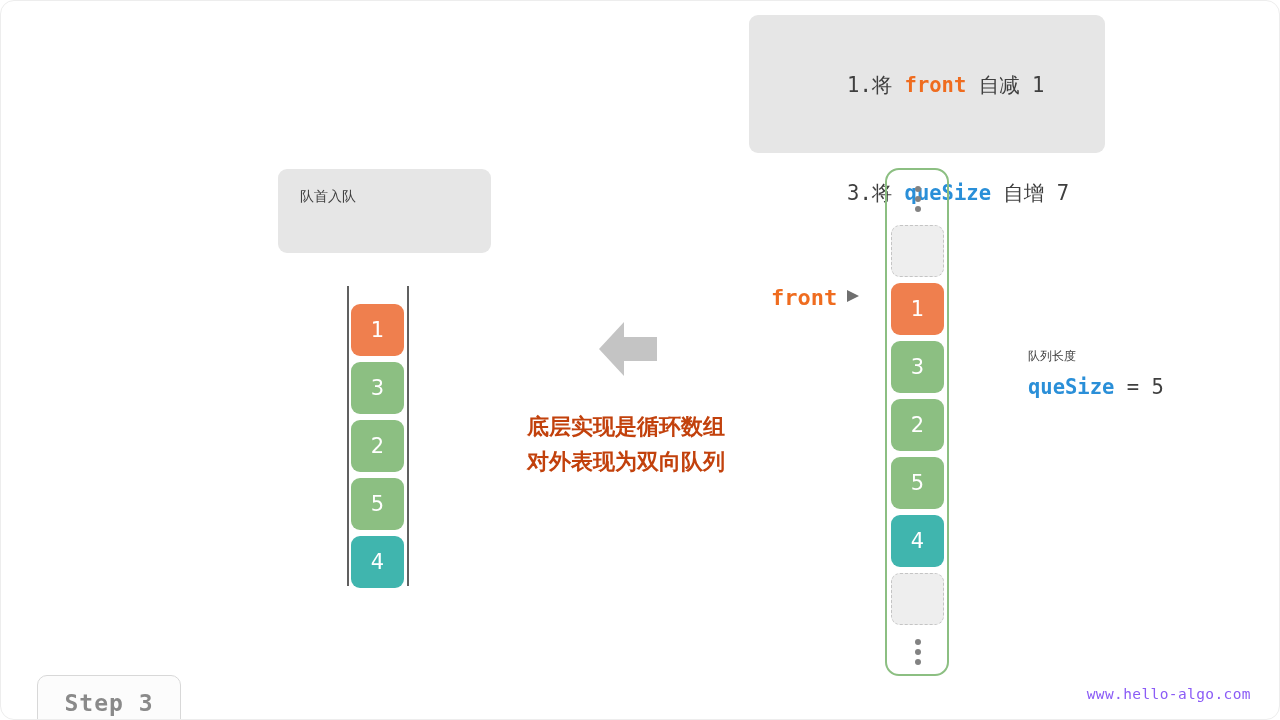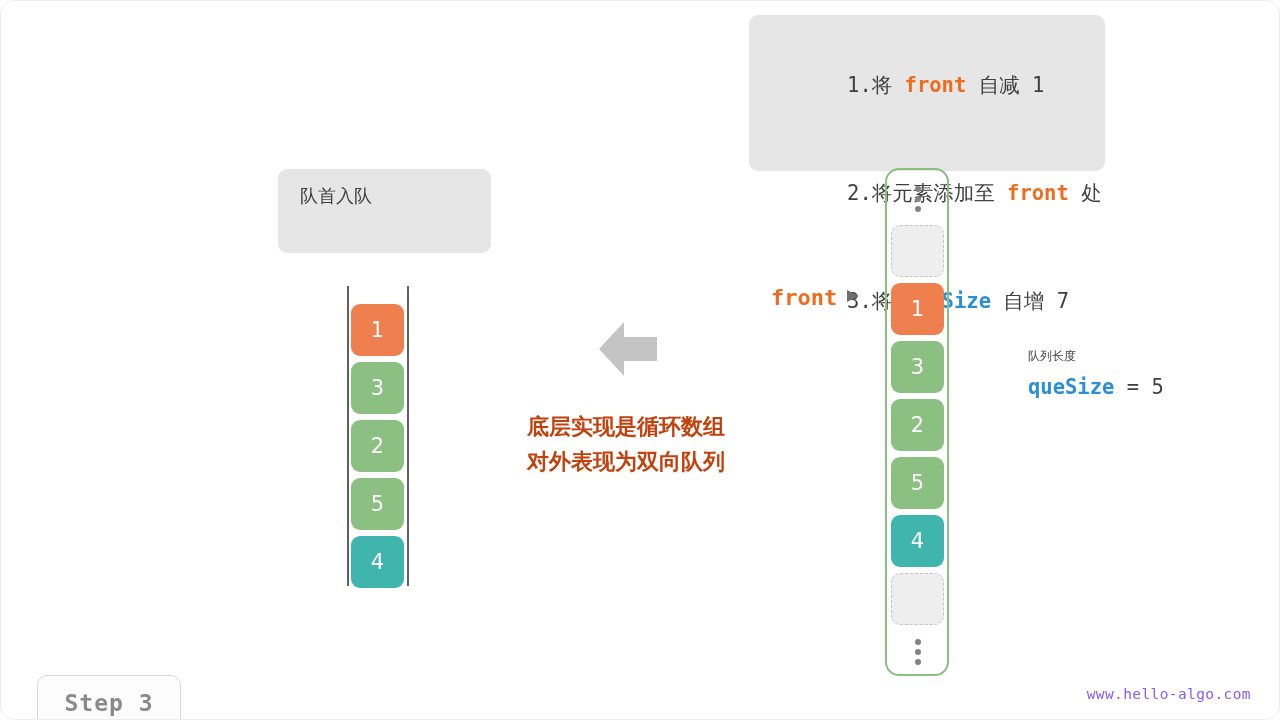--- a/index.html
+++ b/index.html
@@ -30,21 +30,21 @@
     background: #e6e6e6;
     border-radius: 9px;
     box-sizing: border-box;
   }
 
   
   #steps-box {
     left: 748px;
     top: 14px;
     width: 356px;
-    height: 156px;
+    height: 138px;
     padding: 16px 8px 0 24px;
   }
   .step-line {
     font-family: "DejaVu Sans Mono", monospace;
     font-size: 20.5px;
     line-height: 36px;
     color: #3f3f3f;
     white-space: pre;
   }
   .tk-orange { color: #ef6c1f; font-weight: bold; }
@@ -52,22 +52,22 @@
 
   
   #op-box {
     left: 277px;
     top: 168px;
     width: 213px;
     height: 84px;
     padding: 12px 0 0 22px;
   }
   #op-box .cn {
-    font-family: Liberation Serif, serif;
-    font-size: 18px;
+    font-family: Liberation Sans, sans-serif;
+    font-size: 14px;
     color: #3f3f3f;
     line-height: 30px;
   }
   #op-box .code {
     font-family: "DejaVu Sans Mono", monospace;
     font-size: 21px;
     color: #3f3f3f;
     line-height: 32px;
   }
   .tk-teal { color: #35a39b; font-weight: bold; }
@@ -242,23 +242,20 @@
 </head>
 <body>
 
 <div id="stage">
 
   <div class="gbox" id="steps-box">
     <div class="step-line">
       <span>1.</span><span>将 </span><span class="tk-orange">front</span><span> 自减 1</span>
     </div>
     <div class="step-line">
-      <span>2.</span><span>将元素添加至 </span><span class="tk-orange">front</span><span> 处</span>
-    </div>
-    <div class="step-line">
       <span>3.</span><span>将 </span><span class="tk-blue">queSize</span><span> 自增 7</span>
     </div>
   </div>
 
   <div class="gbox" id="op-box">
     <div class="cn">队首入队</div>
   </div>
 
   <div id="left-array">
     <div class="rail l"></div>

